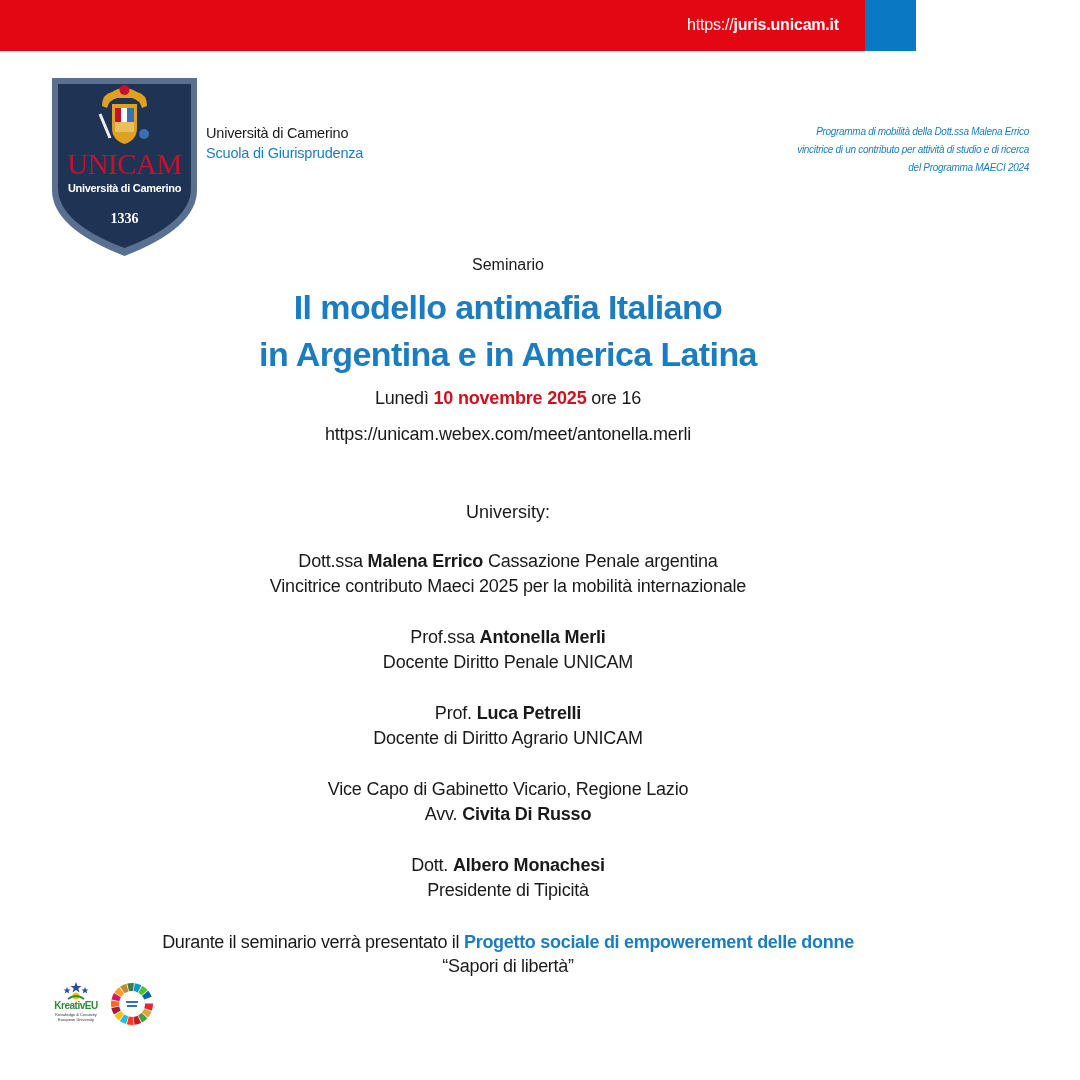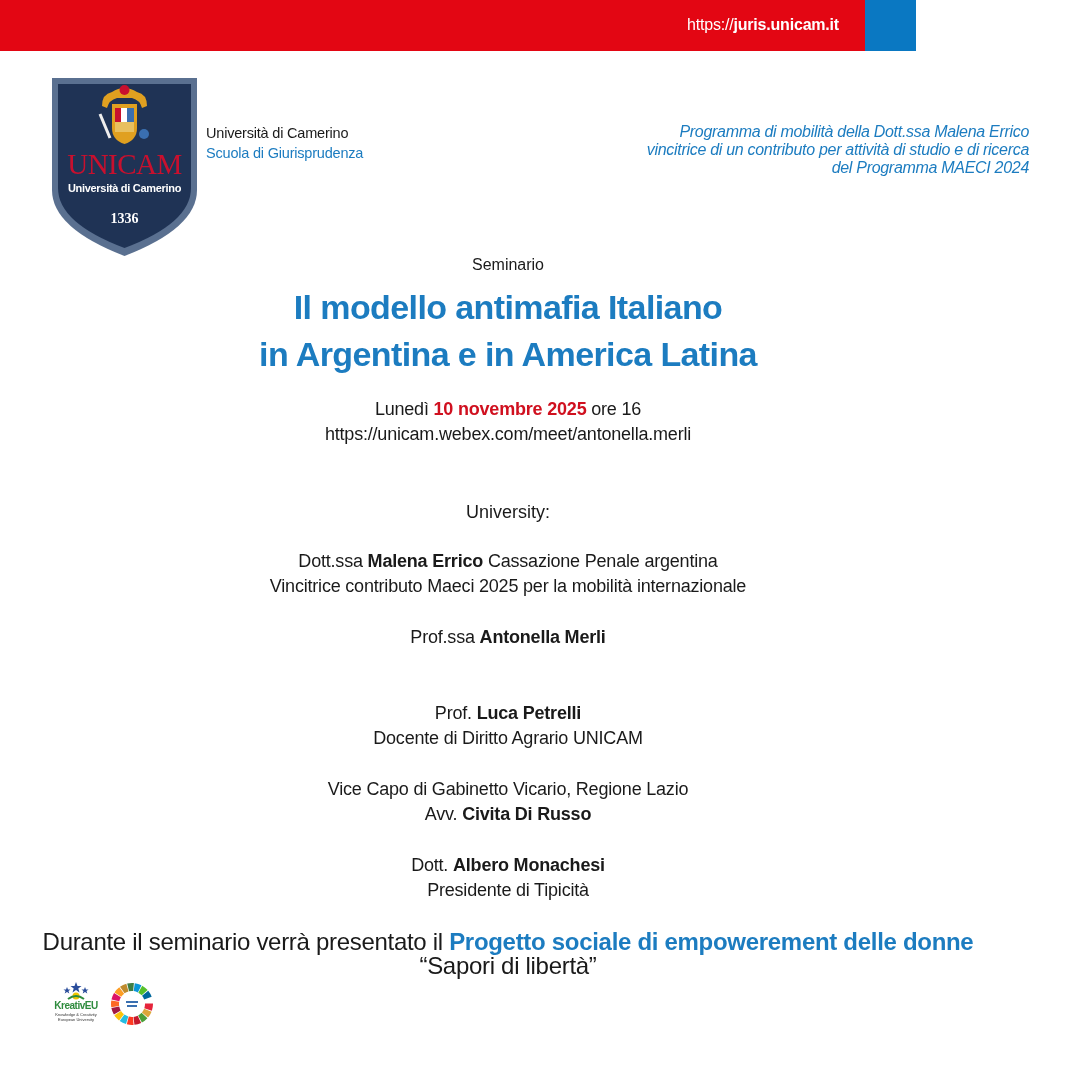--- a/index.html
+++ b/index.html
@@ -15,35 +15,35 @@
     .shield { position: absolute; left: 52px; top: 78px; width: 145px; height: 178px; }
     .shield svg { width: 145px; height: 178px; display: block; }
     .shield .unicam-word { position: absolute; left: 0; width: 145px; top: 70px; text-align: center; color: #c8102e; font-family: "Liberation Serif", serif; font-size: 29px; letter-spacing: -0.5px; }
     .shield .univ-word { position: absolute; left: 0; width: 145px; top: 104px; text-align: center; color: #ffffff; font-size: 11px; font-weight: bold; letter-spacing: -0.3px; }
     .shield .year { position: absolute; left: 0; width: 145px; top: 133px; text-align: center; color: #ffffff; font-family: "Liberation Serif", serif; font-size: 14px; font-weight: bold; }
 
     .inst { position: absolute; left: 206px; top: 123px; font-size: 14.5px; line-height: 20px; letter-spacing: -0.2px; }
     .inst .l1 { color: #1a1a1a; }
     .inst .l2 { color: #1c7cc0; }
 
-    .program { position: absolute; right: 51px; top: 123px; width: 480px; text-align: right; color: #1c7cc0; font-style: italic; font-size: 16px; line-height: 18px; letter-spacing: -0.3px; }
+    .program { position: absolute; right: 51px; top: 123px; width: 480px; text-align: right; color: #1c7cc0; font-style: italic; font-size: 10px; line-height: 18px; letter-spacing: -0.3px; }
 
     .center { position: absolute; left: 0; width: 1016px; text-align: center; }
     .seminario { top: 256px; font-size: 16px; color: #1a1a1a; }
     .title { top: 284px; color: #1c7cc0; font-weight: bold; font-size: 34px; line-height: 47px; letter-spacing: -0.6px; }
-    .date-line { top: 397px; font-size: 18px; line-height: 24px; letter-spacing: -0.2px; }
+    .date-line { top: 386px; font-size: 18px; line-height: 24px; letter-spacing: -0.2px; }
     .date-line .date { color: #d0101f; font-weight: bold; }
     .link-line { top: 422px; font-size: 18px; line-height: 24px; letter-spacing: -0.2px; text-align: center; }
 
     .partecipano { top: 500px; font-size: 18px; line-height: 24px; }
 
     .person { font-size: 18px; line-height: 25px; letter-spacing: -0.2px; }
     .person b { font-weight: bold; }
 
-    .closing { top: 930px; font-size: 24px; line-height: 24px; letter-spacing: -0.3px; }
+    .closing { top: 930px; font-size: 18px; line-height: 24px; letter-spacing: -0.3px; }
     .closing .project { color: #1c7cc0; font-weight: bold; }
 
     .footer-logos { position: absolute; left: 48px; top: 980px; width: 110px; height: 50px; }
     .kreativ { position: absolute; left: 0; top: 0; width: 56px; height: 48px; }
     .kreativ .stars { position: absolute; left: 14px; top: 2px; width: 28px; height: 18px; }
     .kreativ .name { position: absolute; left: 0; top: 20px; width: 56px; text-align: center; color: #2e8b3d; font-weight: bold; font-size: 10px; letter-spacing: -0.5px; }
     .kreativ .sub { position: absolute; left: 0; top: 32px; width: 56px; text-align: center; color: #333; font-size: 4px; line-height: 5px; }
     .sdg { position: absolute; left: 62px; top: 2px; width: 44px; height: 44px; }
   </style>
 </head>
@@ -101,20 +101,21 @@
 
 <div class="center partecipano">University:</div>
 
 <div class="center person" style="top:549px;">
   <div><span>Dott.ssa</span> <b>Malena Errico</b> <span>Cassazione Penale argentina</span></div>
   <div>Vincitrice contributo Maeci 2025 per la mobilità internazionale</div>
 </div>
 
 <div class="center person" style="top:625px;">
   <div><span>Prof.ssa</span> <b>Antonella Merli</b></div>
+  <div>Docente Diritto Penale UNICAM</div>
 </div>
 
 <div class="center person" style="top:701px;">
   <div><span>Prof.</span> <b>Luca Petrelli</b></div>
   <div>Docente di Diritto Agrario UNICAM</div>
 </div>
 
 <div class="center person" style="top:777px;">
   <div>Vice Capo di Gabinetto Vicario, Regione Lazio</div>
   <div><span>Avv.</span> <b>Civita Di Russo</b></div>

